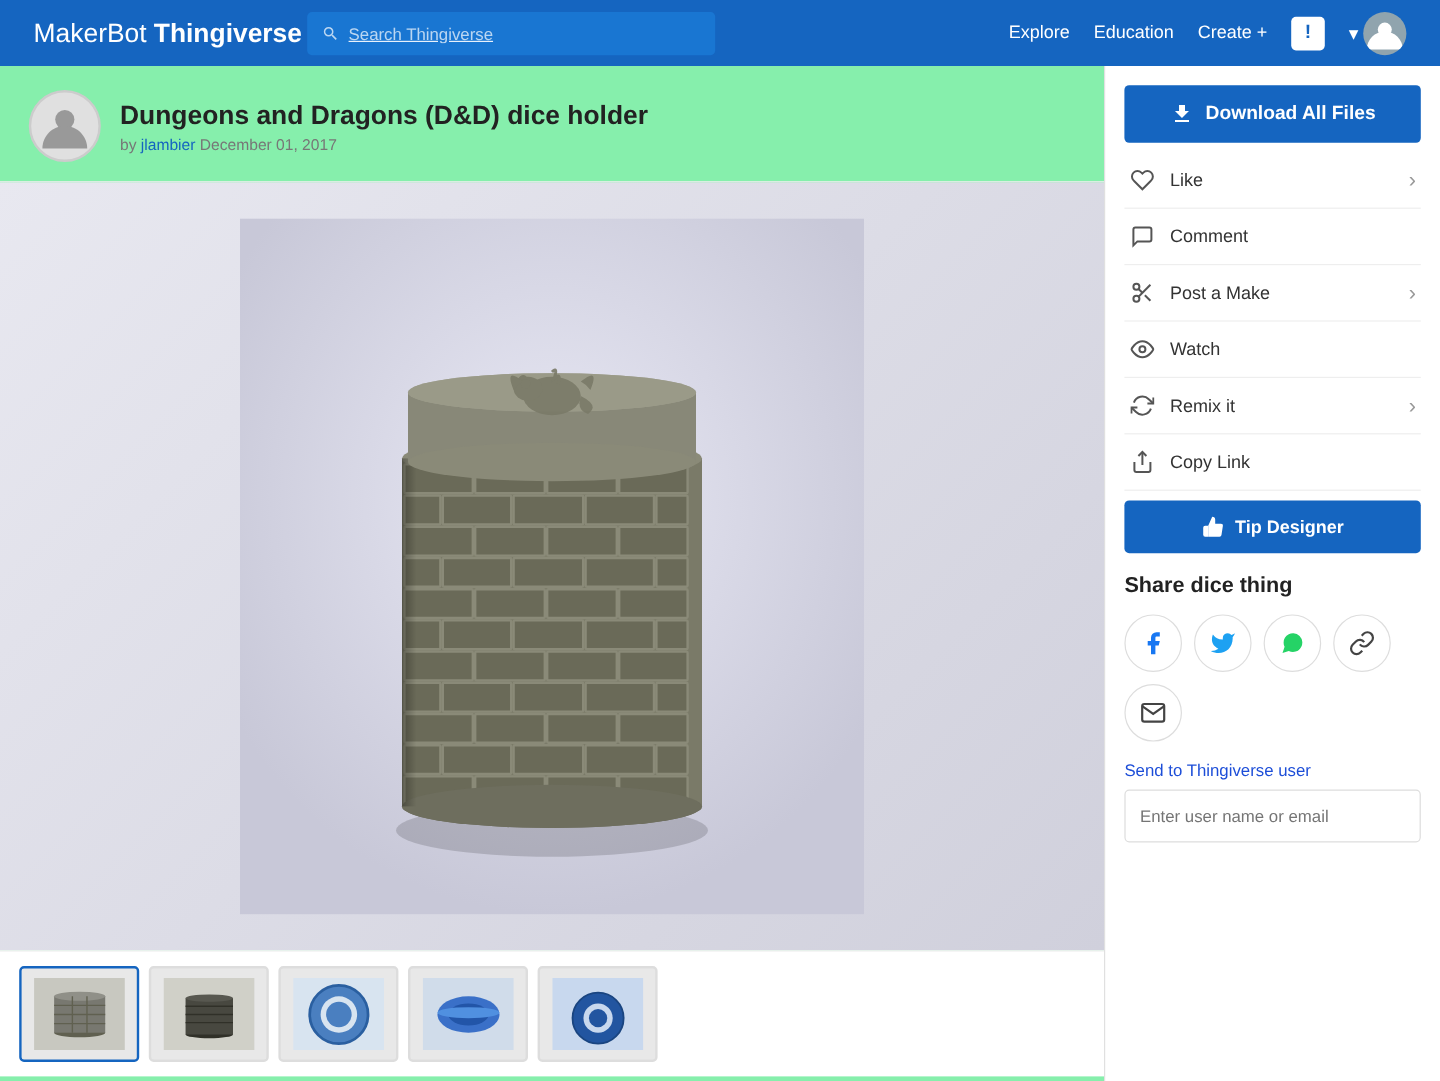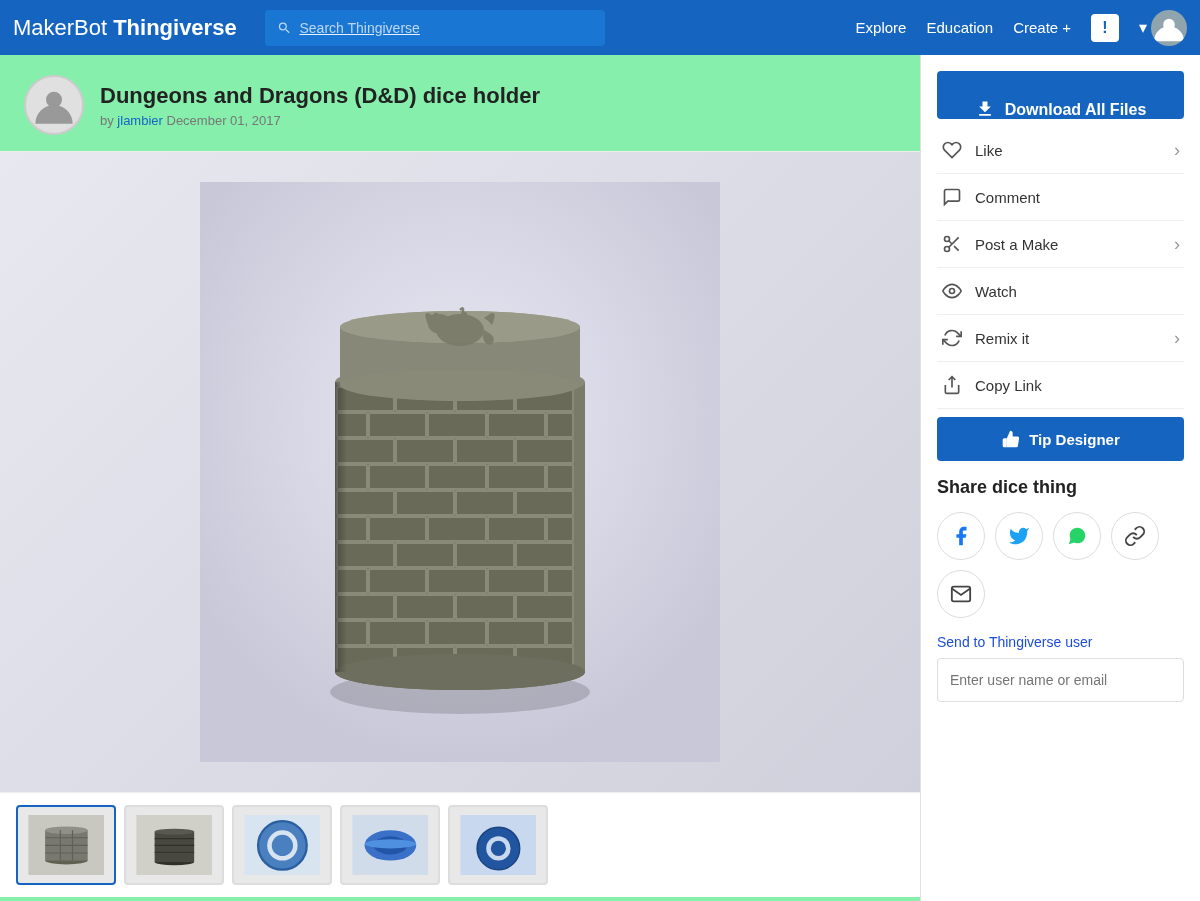--- a/index.html
+++ b/index.html
@@ -4,22 +4,22 @@
   <style>
     * { box-sizing: border-box; margin: 0; padding: 0; }
     body { font-family: -apple-system, BlinkMacSystemFont, 'Segoe UI', Arial, sans-serif; background: #f5f5f5; }
 
     
     .header {
       background: #1565c0;
       height: 55px;
       display: flex;
       align-items: center;
-      padding: 0 13px;
-      gap: 28px;
+      padding: 0 28px;
+      gap: 4px;
     }
     .logo-area {
       display: flex;
       align-items: center;
       gap: 6px;
       color: white;
       font-size: 22px;
       font-weight: 300;
       white-space: nowrap;
     }
@@ -210,21 +210,21 @@
       width: 100%;
       background: #1565c0;
       color: white;
       border: none;
       border-radius: 4px;
       height: 48px;
       font-size: 16px;
       font-weight: 600;
       cursor: pointer;
       display: flex;
-      align-items: flex-end;
+      align-items: center;
       justify-content: center;
       gap: 10px;
       margin-bottom: 8px;
     }
 
     .action-list {
       list-style: none;
       margin-bottom: 8px;
     }
     .action-item {

